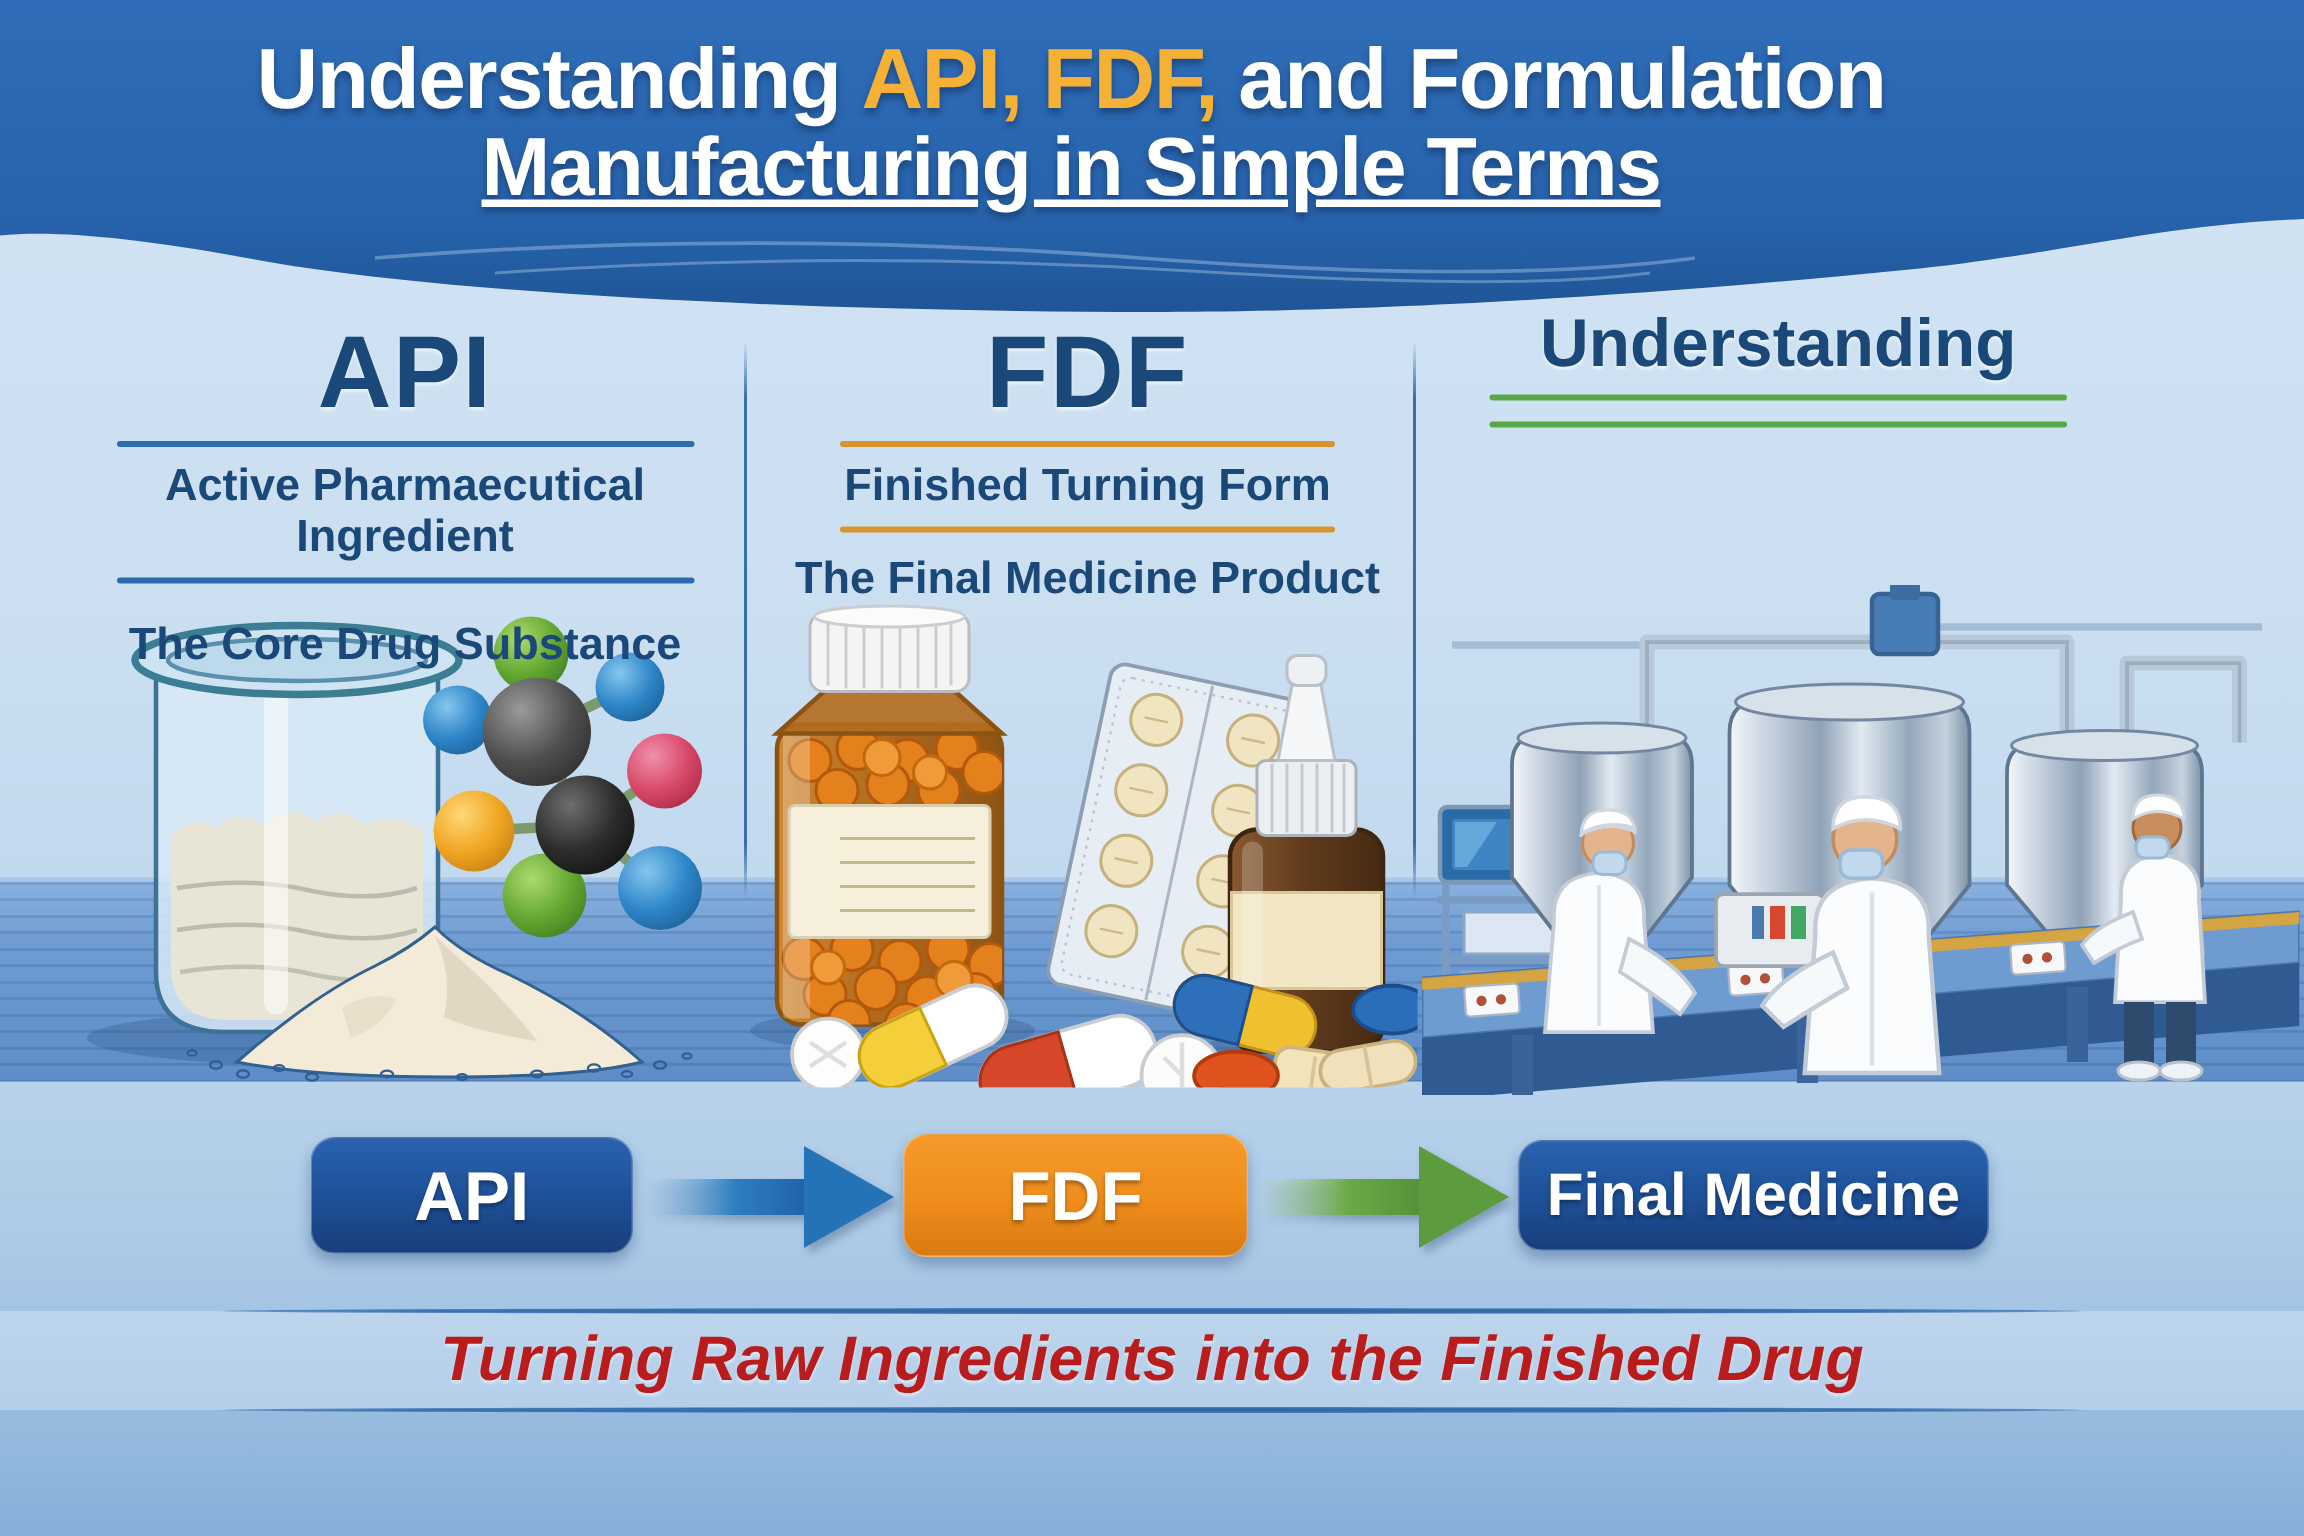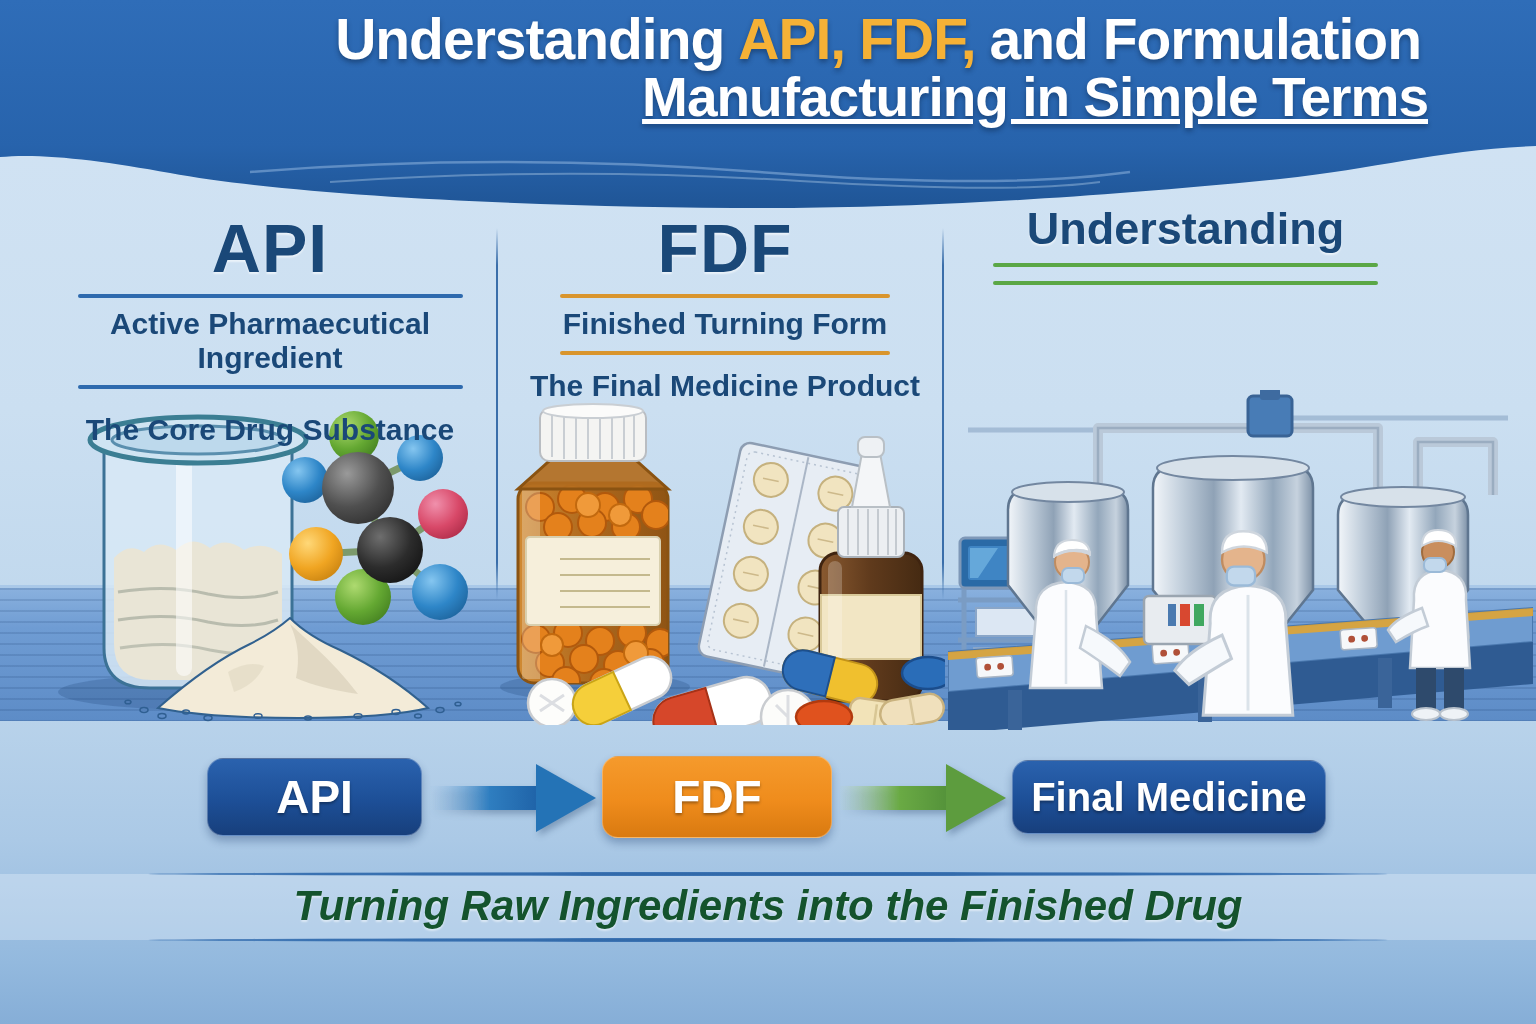--- a/index.html
+++ b/index.html
@@ -3,21 +3,21 @@
 <meta charset="utf-8">
 <style>
   html,body{margin:0;padding:0;}
   body{
     width:1536px;height:1024px;position:relative;overflow:hidden;
     font-family:"Liberation Sans","DejaVu Sans",sans-serif;
     background:linear-gradient(180deg,#d3e4f4 0%,#cbdff1 40%,#bdd6ec 66%,#abc9e6 82%,#93b9de 94%,#86aed7 100%);
   }
   
   .banner{position:absolute;top:0;left:0;width:1536px;height:215px;z-index:5;}
-  .banner-text{position:absolute;top:8px;left:0;width:1428px;text-align:right;z-index:6;color:#fff;}
+  .banner-text{position:absolute;top:22px;left:0;width:1428px;text-align:center;z-index:6;color:#fff;}
   .t1{font-size:57px;font-weight:700;letter-spacing:-1px;line-height:62px;
       text-shadow:0 3px 5px rgba(8,30,62,.45);}
   .t1 span{margin:0 7px;}
   .gold{color:#f5b136;}
   .t2{font-size:55px;font-weight:700;letter-spacing:-1px;line-height:54px;
       text-shadow:0 3px 5px rgba(8,30,62,.45);text-decoration:underline;}
   
   .col{position:absolute;text-align:center;z-index:4;color:#1a4878;}
   .col-1{left:40px;top:212px;width:460px;}
   .col-2{left:505px;top:212px;width:440px;}
@@ -58,21 +58,21 @@
   .arrow-1{left:428px;top:758px;}
   .arrow-2{left:838px;top:758px;}
   
   .tag-band{position:absolute;left:0;top:874px;width:1536px;height:66px;z-index:3;
     background:rgba(235,244,252,.35);}
   .tag-rule{position:absolute;left:148px;width:1240px;height:4px;z-index:4;border-radius:50%;
     background:radial-gradient(ellipse at center,#2c64a4 0%,#3a72b2 55%,rgba(58,114,178,0) 100%);}
   .tag-rule-top{top:872px;}
   .tag-rule-bot{top:938px;}
   .tagline{position:absolute;left:0;top:882px;width:1536px;text-align:center;z-index:4;
-    font-size:42px;font-weight:700;font-style:italic;color:#14532d;
+    font-size:42px;font-weight:700;font-style:italic;color:#b91c1c;
     text-shadow:0 2px 2px rgba(255,255,255,.5);}
 </style>
 </head>
 <body>
 
 <div class="banner">
   <svg width="1536" height="215" viewBox="0 0 1536 215">
     <defs>
       <linearGradient id="gBan" x1="0" y1="0" x2="0" y2="1">
         <stop offset="0" stop-color="#2f6db8"></stop>

